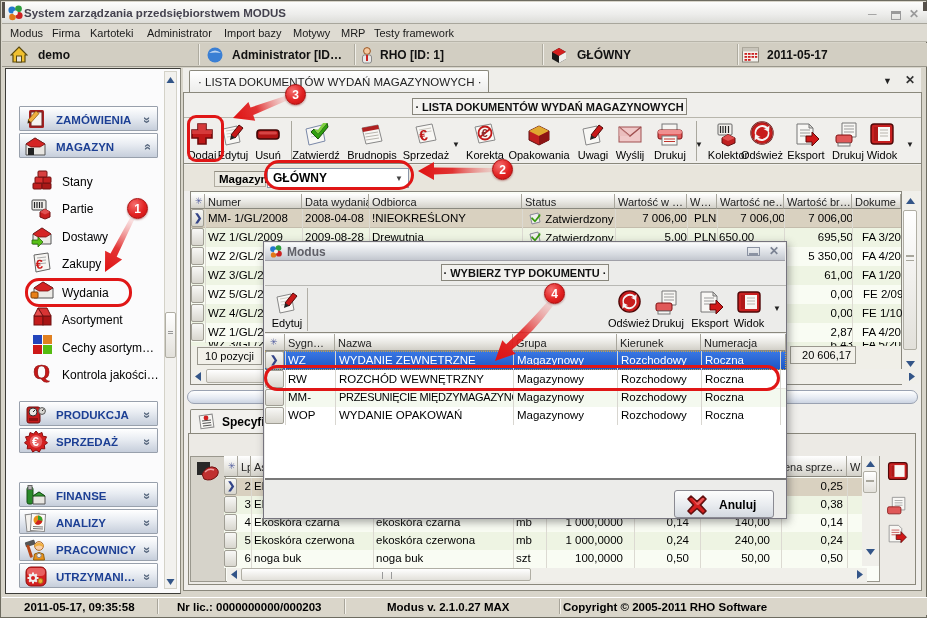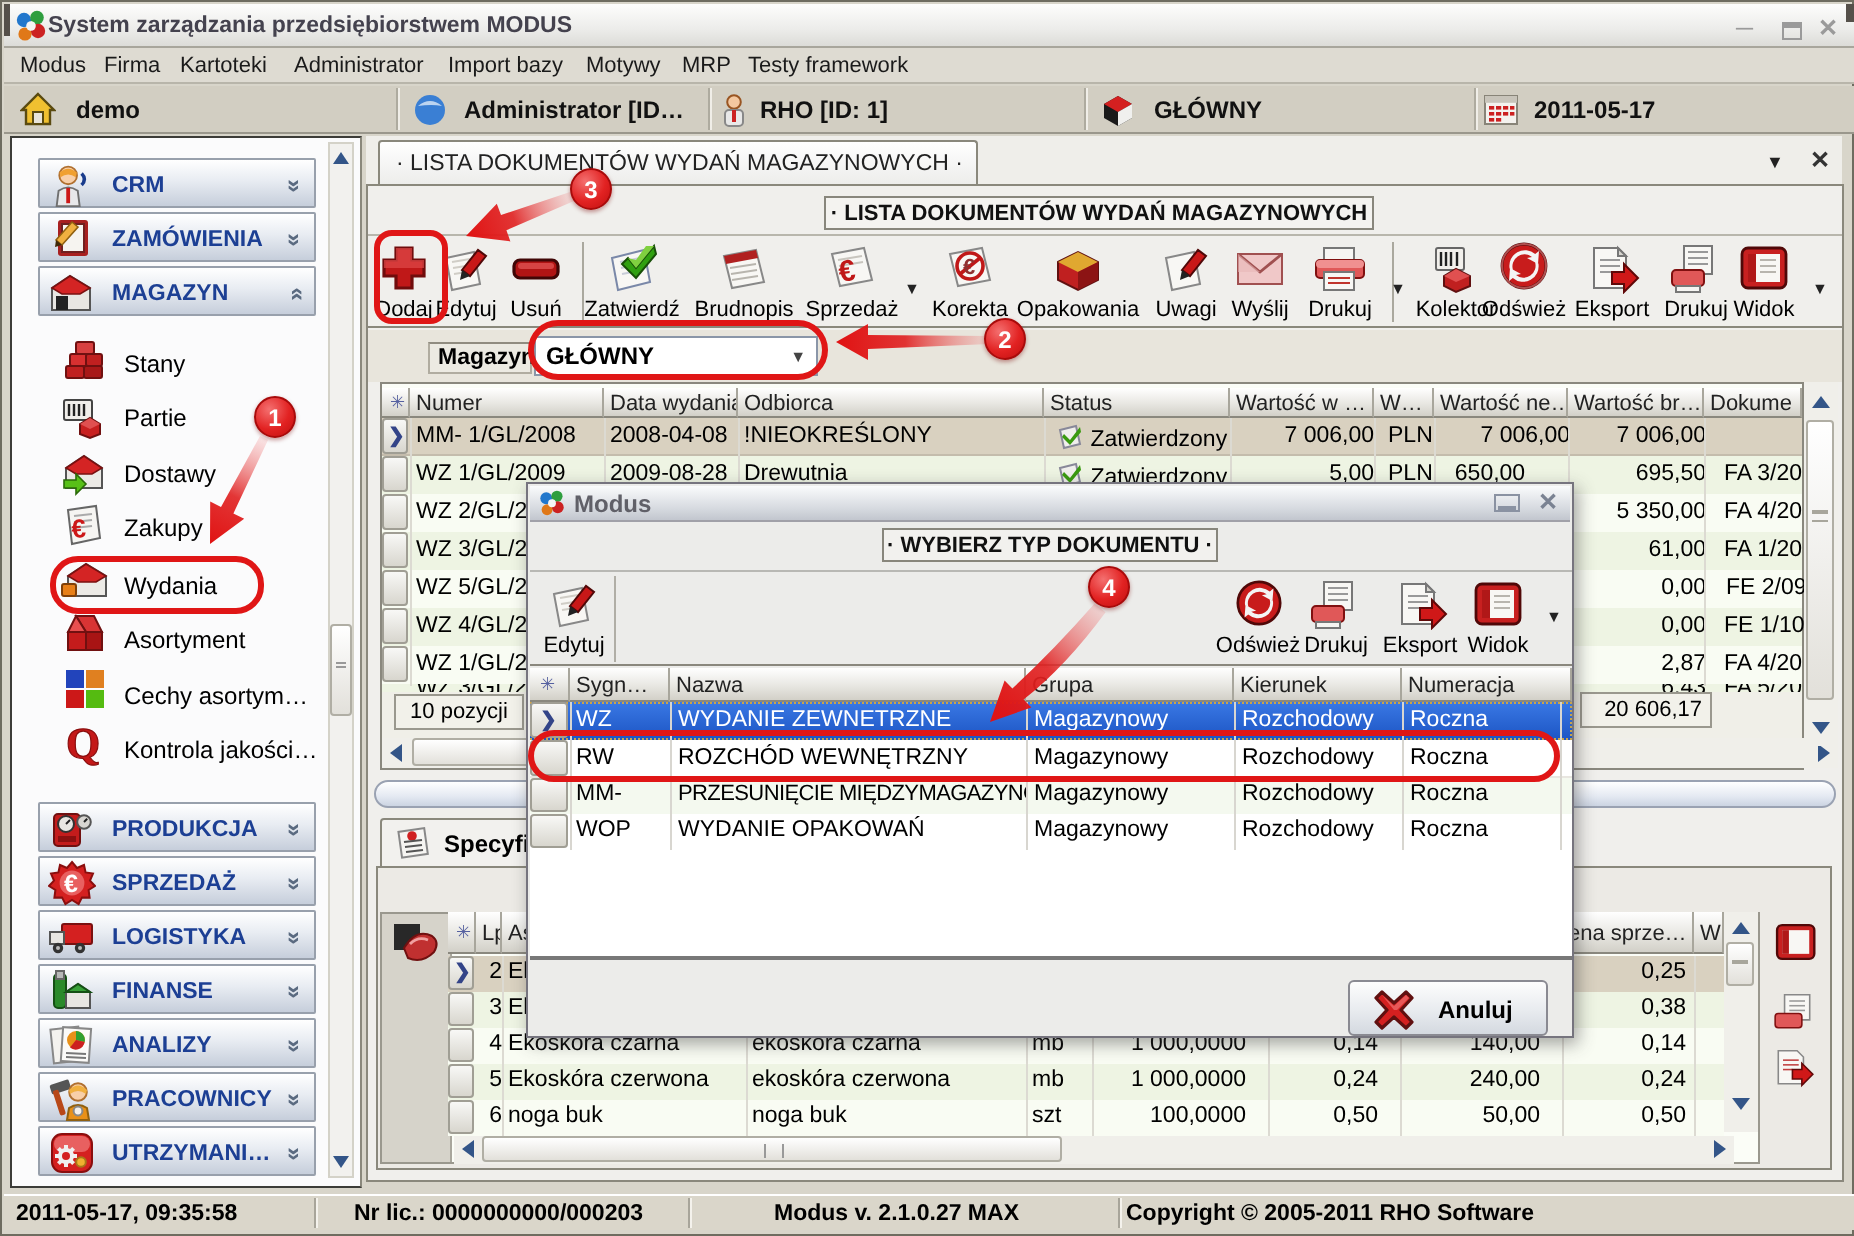--- a/index.html
+++ b/index.html
@@ -133,31 +133,20 @@
           <rect x="13" y="9" width="2.2" height="1.8"></rect>
       <rect x="2.5" y="12" width="2.6" height="1.8"></rect>
           <rect x="6" y="12" width="2.6" height="1.8"></rect>
     </g>
   </svg>
   <div class="infotxt" style="left:765px">2011-05-17</div>
 </div>
 
 <div id="sidebar">
 
-  <div class="sbheader" style="top:10px">
-    <svg class="abs" style="left:4px;top:1px" width="24" height="23" viewBox="0 0 24 24">
-      <circle cx="10" cy="7" r="4.6" fill="#f8cfa8" stroke="#b07030"></circle>
-      <path d="M5.5 5.5 Q10 1.5 14.5 5.5 L14 8 Q10 5 6 8 Z" fill="#f0a030"></path>
-      <path d="M4 23 L5 15 Q10 11.5 15 15 L16 23 Z" fill="#e8e8ea" stroke="#707070"></path>
-      <rect x="9" y="13.5" width="2" height="8" fill="#cc1818"></rect>
-      <path d="M17 6 Q20 9 17 12" stroke="#1a3c8c" stroke-width="1.8" fill="none"></path>
-    </svg>
-    <div class="t">CRM</div>
-        <div class="chev">»</div>
-  </div>
   <div class="sbheader" style="top:37px">
     <svg class="abs" style="left:4px;top:0px" width="24" height="24" viewBox="0 0 24 24">
       <rect x="5" y="3" width="15" height="18" rx="1.5" fill="#a82020"></rect>
       <rect x="7" y="5" width="11" height="14" fill="#f6f4f0" stroke="#702020"></rect>
       <path d="M4 13 L12 4 L15 6.5 L7 15.5 Z" fill="#f0b040" stroke="#906010" stroke-width="0.8"></path>
       <path d="M4 13 L7 15.5 L3.5 16.5 Z" fill="#402808"></path>
     </svg>
     <div class="t">ZAMÓWIENIA</div>
         <div class="chev">»</div>
   </div>
@@ -245,32 +234,20 @@
     <div class="t">PRODUKCJA</div>
         <div class="chev">»</div>
   </div>
   <div class="sbheader" style="top:359px">
     <svg class="abs" style="left:4px;top:1px" width="24" height="23" viewBox="0 0 24 23">
       <path d="M12 1 L14.5 4 L18 2.5 L18.8 6.2 L22.5 6.8 L21 10.3 L23.5 13 L20.3 15 L20.8 18.8 L17 18.7 L15.3 22 L12 20 L8.7 22 L7 18.7 L3.2 18.8 L3.7 15 L0.5 13 L3 10.3 L1.5 6.8 L5.2 6.2 L6 2.5 L9.5 4 Z" fill="#d42020" stroke="#8a0e0e"></path>
       <circle cx="12" cy="11.5" r="6.2" fill="#e86060"></circle>
       <text x="8" y="16" font-size="12.5" font-weight="bold" fill="#fff">€</text>
     </svg>
     <div class="t">SPRZEDAŻ</div>
-        <div class="chev">»</div>
-  </div>
-  <div class="sbheader" style="top:386px">
-    <svg class="abs" style="left:3px;top:2px" width="25" height="22" viewBox="0 0 25 22">
-      <rect x="8" y="4" width="15" height="10" rx="1" fill="#d42020" stroke="#7a1010"></rect>
-      <rect x="2" y="8" width="7" height="6" fill="#e8e6e2" stroke="#555"></rect>
-      <circle cx="6" cy="16" r="2.6" fill="#333"></circle>
-          <circle cx="17" cy="16" r="2.6" fill="#333"></circle>
-      <circle cx="6" cy="16" r="1" fill="#bbb"></circle>
-          <circle cx="17" cy="16" r="1" fill="#bbb"></circle>
-    </svg>
-    <div class="t">LOGISTYKA</div>
         <div class="chev">»</div>
   </div>
   <div class="sbheader" style="top:440px">
     <svg class="abs" style="left:4px;top:1px" width="24" height="23" viewBox="0 0 24 23">
       <rect x="2" y="3" width="14" height="17" fill="#f4f2ee" stroke="#888" transform="rotate(-6 9 11)"></rect>
       <rect x="7" y="3" width="14" height="17" fill="#fbfaf8" stroke="#888" transform="rotate(4 14 11)"></rect>
       <circle cx="14" cy="9" r="4.5" fill="#e89018"></circle>
       <path d="M14 9 L14 4.5 A4.5 4.5 0 0 1 18.3 10 Z" fill="#30a030"></path>
       <path d="M14 9 L18.3 10 A4.5 4.5 0 0 1 11 12.8 Z" fill="#cc2020"></path>
       <g stroke="#777" stroke-width="1">
@@ -552,21 +529,21 @@
       <div class="rowsel" style="left:0;top:0;width:13px;height:18px"></div>
       <div class="cell" style="left:17px;top:0;width:95px">WZ 1/GL/2009</div>
       <div class="cell" style="left:114px;top:0;width:62px">2009-08-28</div>
       <div class="cell" style="left:181px;top:0;width:150px">Drewutnia</div>
       <div class="cell" style="left:338px;top:0;width:90px"><svg width="13" height="13" viewBox="0 0 13 13" style="vertical-align:-2px">
               <polygon points="1,3 9,1 11,10 3,12" fill="#f0efec" stroke="#889"></polygon>
               <path d="M3,5 L6,8 L11,1.5 L11.5,4 L6,10.5 L2,6.5 Z" fill="#3a9a10"></path>
             </svg> Zatwierdzony</div>
       <div class="cell" style="left:424px;top:0;width:72px;text-align:right">5,00</div>
       <div class="cell" style="left:503px;top:0;width:30px">PLN</div>
-      <div class="cell" style="left:528px;top:0;width:52px;text-align:center">650,00</div>
+      <div class="cell" style="left:528px;top:0;width:52px;text-align:left">650,00</div>
       <div class="cell" style="left:597px;top:0;width:65px;text-align:right">695,50</div>
       <div class="cell" style="left:671px;top:0;width:40px">FA 3/20</div>
     </div>
 
     <div class="abs" style="left:7px;top:154px;width:710px;height:19px;background:#f9fcf3">
       <div class="rowsel" style="left:0;top:0;width:13px;height:18px"></div>
       <div class="cell" style="left:17px;top:0;width:95px">WZ 2/GL/2009</div>
       <div class="cell" style="left:597px;top:0;width:65px;text-align:right">5 350,00</div>
       <div class="cell" style="left:671px;top:0;width:40px">FA 4/20</div>
     </div>
@@ -960,19 +937,19 @@
 <div class="redbox" style="left:263px;top:364px;width:516px;height:26px;border-radius:13px;z-index:60"></div>
 <div class="redcirc" style="left:126px;top:197px;z-index:61">1</div>
 <div class="redcirc" style="left:491px;top:158px;z-index:61">2</div>
 <div class="redcirc" style="left:284px;top:83px;z-index:61">3</div>
 <div class="redcirc" style="left:543px;top:282px;z-index:61">4</div>
 
 <div id="statusbar">
   <div class="statsep" style="left:155px"></div>
   <div class="statsep" style="left:342px"></div>
   <div class="statsep" style="left:557px"></div>
-  <div class="sec" style="left:6px">2011-05-17,  09:35:58</div>
+  <div class="sec" style="left:22px">2011-05-17,  09:35:58</div>
   <div class="sec" style="left:175px">Nr lic.: 0000000000/000203</div>
   <div class="sec" style="left:385px">Modus v. 2.1.0.27 MAX</div>
   <div class="sec" style="left:561px">Copyright © 2005-2011 RHO Software</div>
 </div>
 
 </div>
 
 </body></html>

